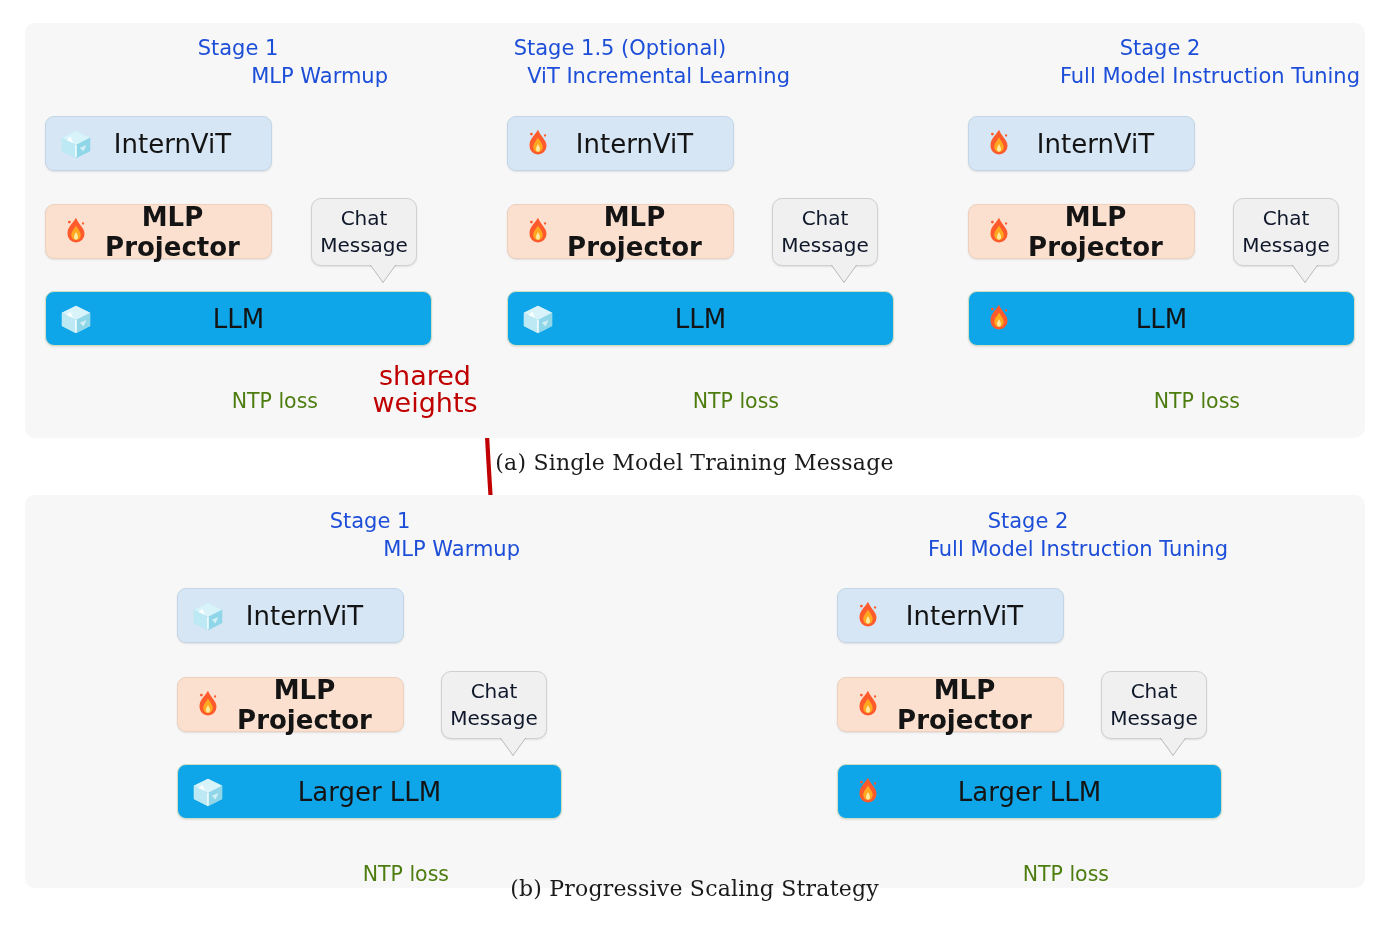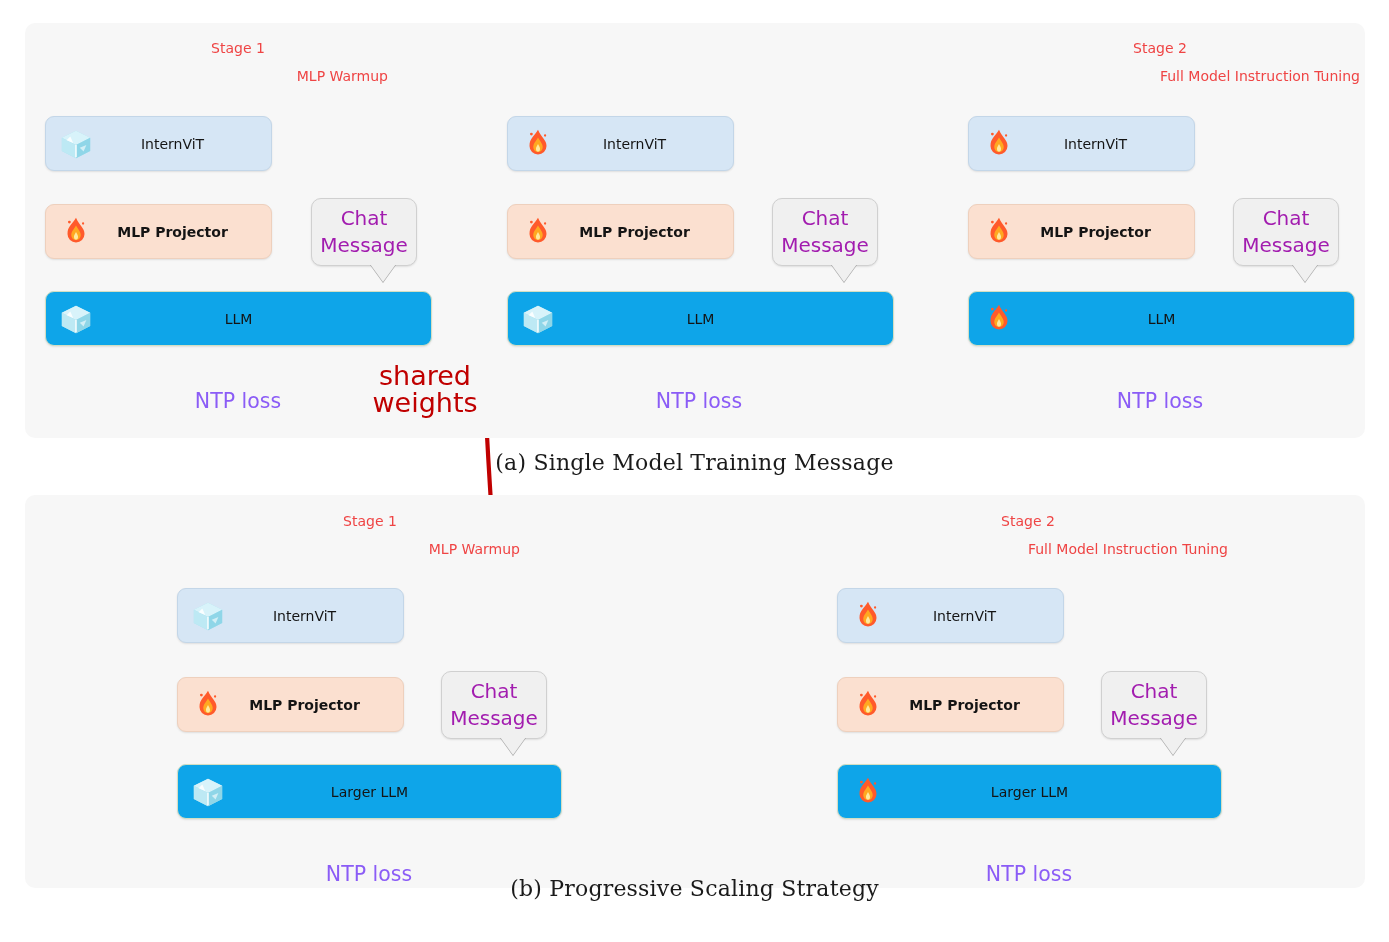--- a/index.html
+++ b/index.html
@@ -42,22 +42,22 @@
     color: #1a1a1a;
     letter-spacing: 0.2px;
   }
   #caption-a { top: 450px; }
   #caption-b { top: 876px; }
 
   
   .col-title {
     position: absolute;
     text-align: center;
-    font-size: 14px;
-    color: #ef4444;
+    font-size: 21px;
+    color: #1d4ed8;
     line-height: 28px;
     white-space: nowrap;
   }
   .col-title .l1 { display:block; }
   .col-title .l2 { display:block;text-align:right; }
 
   
   .mbox {
     position: absolute;
     height: 55px;
@@ -77,21 +77,21 @@
     left: 13px;
     top: 50%;
     transform: translateY(-50%);
     width: 34px;
     height: 34px;
     display: block;
   }
   .mbox .mlabel {
     width: 100%;
     text-align: center;
-    font-size: 14px;
+    font-size: 26px;
     color: #141414;
     pointer-events: none;
   }
   
   .mbox.narrow .mlabel { padding-left: 28px; width: calc(100% - 28px); }
 
   
   .chat-bubble {
     position: absolute;
     width: 106px;
@@ -103,40 +103,40 @@
     display: flex;
     flex-direction: column;
     justify-content: center;
     align-items: center;
     box-sizing: border-box;
   }
   .chat-bubble span {
     display: block;
     text-align: right;
     font-size: 20px;
-    color: #a21caf;
+    color: #0f172a;
     line-height: 27px;
   }
   .chat-tail {
     position: absolute;
     bottom: -17px;
     left: 58px;
     width: 0; height: 0;
     border-left: 13px solid transparent;
     border-right: 13px solid transparent;
     border-top: 18px solid #f0f0f0;
     filter: drop-shadow(0 1px 0.6px rgba(150,150,150,0.85));
   }
 
   
   .loss-label {
     position: absolute;
-    text-align: center;
+    text-align: right;
     font-size: 20.5px;
-    color: #8b5cf6;
+    color: #4d7c0f;
     white-space: nowrap;
   }
 
   
   .shared-label {
     position: absolute;
     text-align: center;
     font-size: 27px;
     color: #c00000;
     line-height: 27px;
@@ -259,20 +259,22 @@
 
 <div class="chat-bubble" style="left:311px; top:198px;">
   <span>Chat</span>
   <span>Message</span>
   <div class="chat-tail"></div>
 </div>
 
 <div class="loss-label" style="left:158px; top:389px; width:160px;">NTP loss</div>
 
 <div class="col-title" style="left:450px; top:34px; width:340px;">
+  <span class="l1">Stage 1.5 (Optional)</span>
+  <span class="l2">ViT Incremental Learning</span>
 </div>
 
 <div class="mbox vit narrow" style="left:507px; top:116px; width:227px;">
   <svg class="glyph" viewBox="0 0 36 36">
     <path d="M18 3 C14 10 9 12 9 20 a9 9 0 0 0 18 0 C27 14 22 12 18 3 Z" fill="#ff5a2b"></path>
     <path d="M18 11 C15.5 15.5 13 17 13 21.5 a5 5 0 0 0 10 0 C23 17.5 20.5 15.5 18 11 Z" fill="#ffa820"></path>
     <path d="M18 18 C16.8 20.4 15.8 21.4 15.8 23.4 a2.2 2.8 0 0 0 4.4 0 C20.2 21.6 19.2 20.4 18 18 Z" fill="#ffe9a0"></path>
     <circle cx="11" cy="7.5" r="1.5" fill="#ff5a2b"></circle>
     <circle cx="25.5" cy="9" r="1.2" fill="#ff5a2b"></circle>
   </svg>

